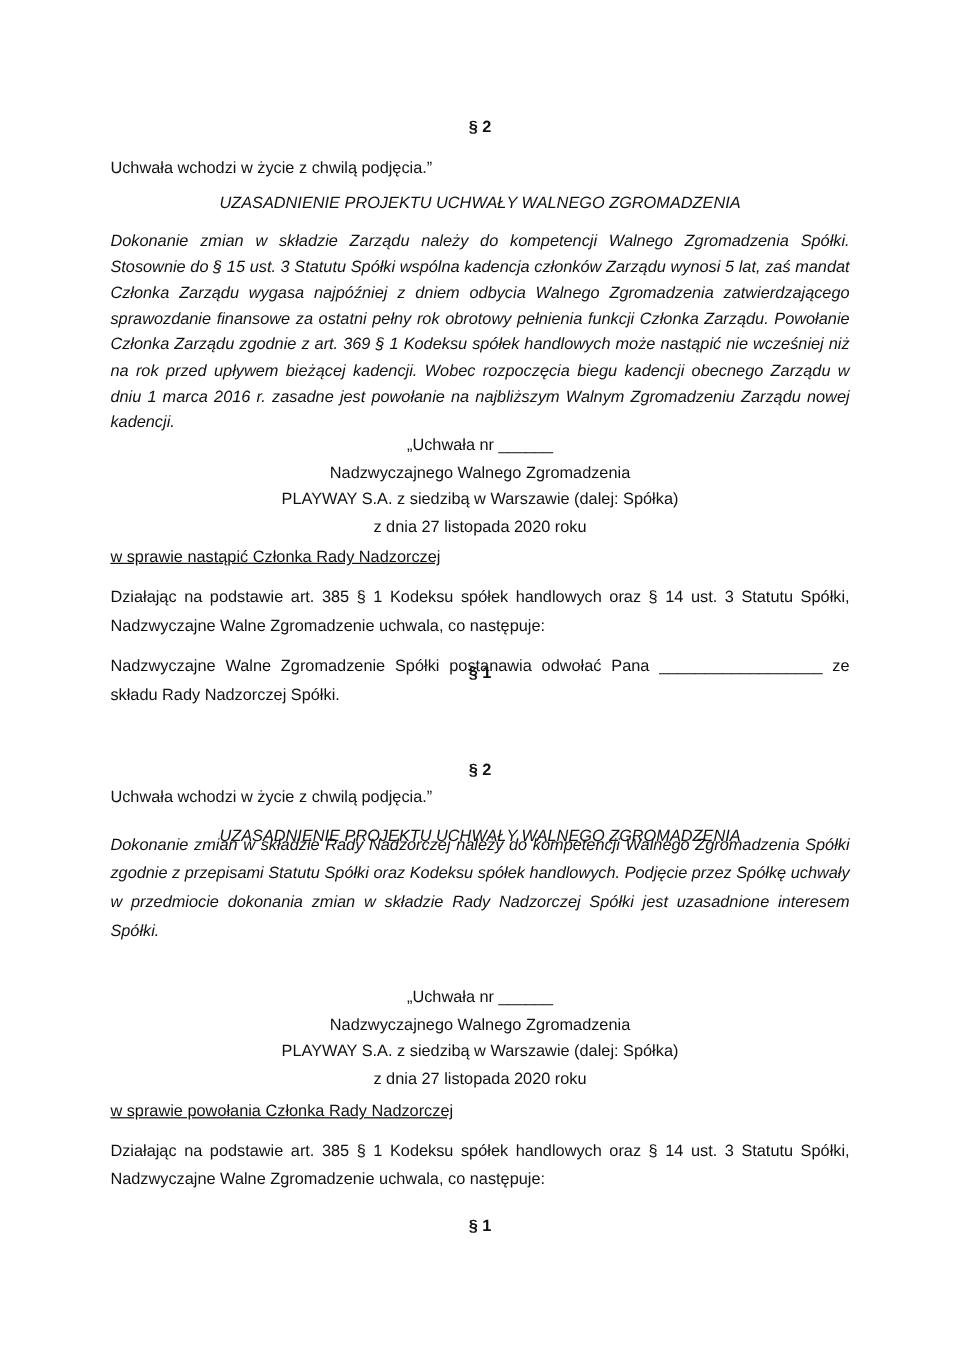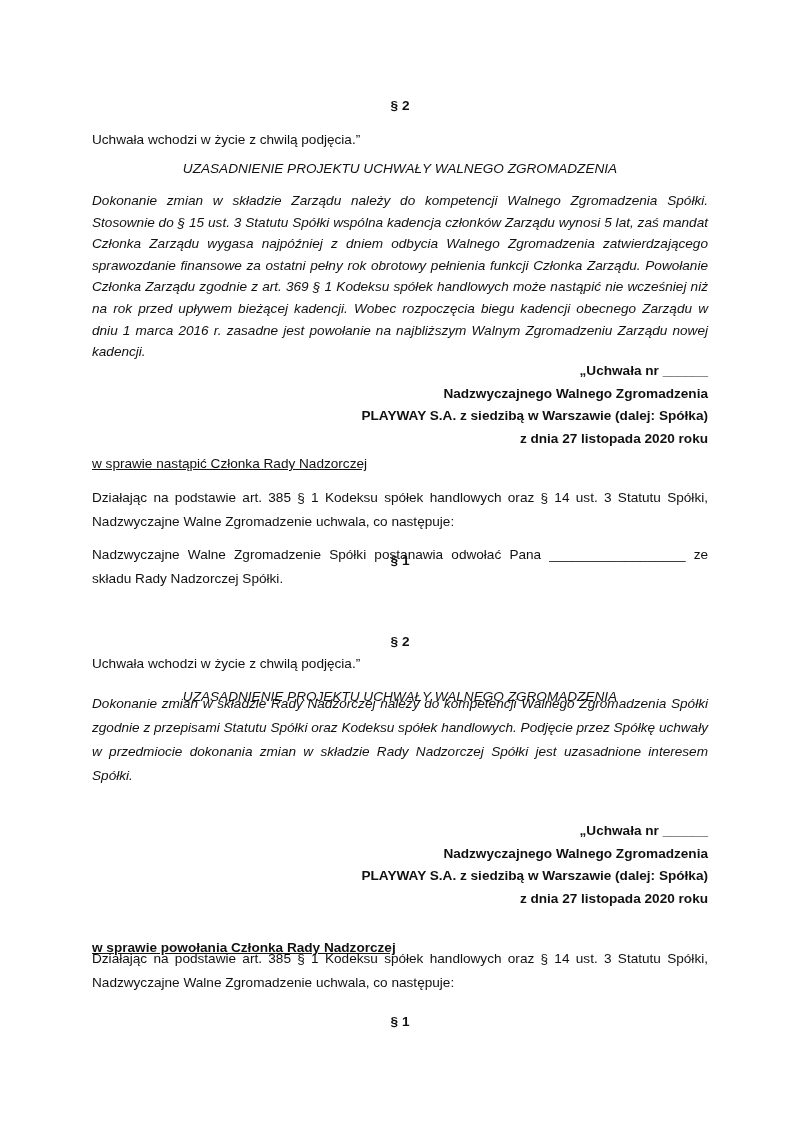--- a/index.html
+++ b/index.html
@@ -27,21 +27,21 @@
       left: 0;
       width: 616px;
       line-height: 24px;
       margin: 0;
     }
     .center { text-align: center; }
     .bold { font-weight: bold; }
     .italic { font-style: italic; }
     .justify { text-align: justify; text-align-last: left; }
     .underline { text-decoration: underline; }
-    .heading-block { line-height: 22.5px; font-weight: bold; text-align: right; }
+    .heading-block { line-height: 22.5px; font-weight: normal; text-align: center; }
     .heading-block div { white-space: nowrap; }
   </style>
 </head>
 <body>
 
 <div class="page">
 
   <p class="el center bold" style="top:94px;">§ 2</p>
   <p class="el" style="top:128px;">Uchwała wchodzi w życie z chwilą podjęcia.”</p>
   <p class="el center italic" style="top:157px;">UZASADNIENIE PROJEKTU UCHWAŁY WALNEGO ZGROMADZENIA</p>
@@ -61,17 +61,17 @@
   <p class="el" style="top:652px;">Uchwała wchodzi w życie z chwilą podjęcia.”</p>
   <p class="el center italic" style="top:685px;">UZASADNIENIE PROJEKTU UCHWAŁY WALNEGO ZGROMADZENIA</p>
   <p class="el italic justify" style="top:692px;">Dokonanie zmian w składzie Rady Nadzorczej należy do kompetencji Walnego Zgromadzenia Spółki zgodnie z przepisami Statutu Spółki oraz Kodeksu spółek handlowych. Podjęcie przez Spółkę uchwały w przedmiocie dokonania zmian w składzie Rady Nadzorczej Spółki jest uzasadnione interesem Spółki.</p>
 
   <div class="el heading-block" style="top:820px;">
     <div>„Uchwała nr ______</div>
     <div>Nadzwyczajnego Walnego Zgromadzenia</div>
     <div>PLAYWAY S.A. z siedzibą w Warszawie (dalej: Spółka)</div>
     <div>z dnia 27 listopada 2020 roku</div>
   </div>
-  <p class="el underline" style="top:936px;font-weight:bold;">w sprawie powołania Członka Rady Nadzorczej</p>
+  <p class="el underline" style="top:914px;">w sprawie powołania Członka Rady Nadzorczej</p>
   <p class="el justify" style="top:947px;">Działając na podstawie art. 385 § 1 Kodeksu spółek handlowych oraz § 14 ust. 3 Statutu Spółki, Nadzwyczajne Walne Zgromadzenie uchwala, co następuje:</p>
   <p class="el center bold" style="top:1010px;">§ 1</p>
 
 </div>
 
 </body></html>

